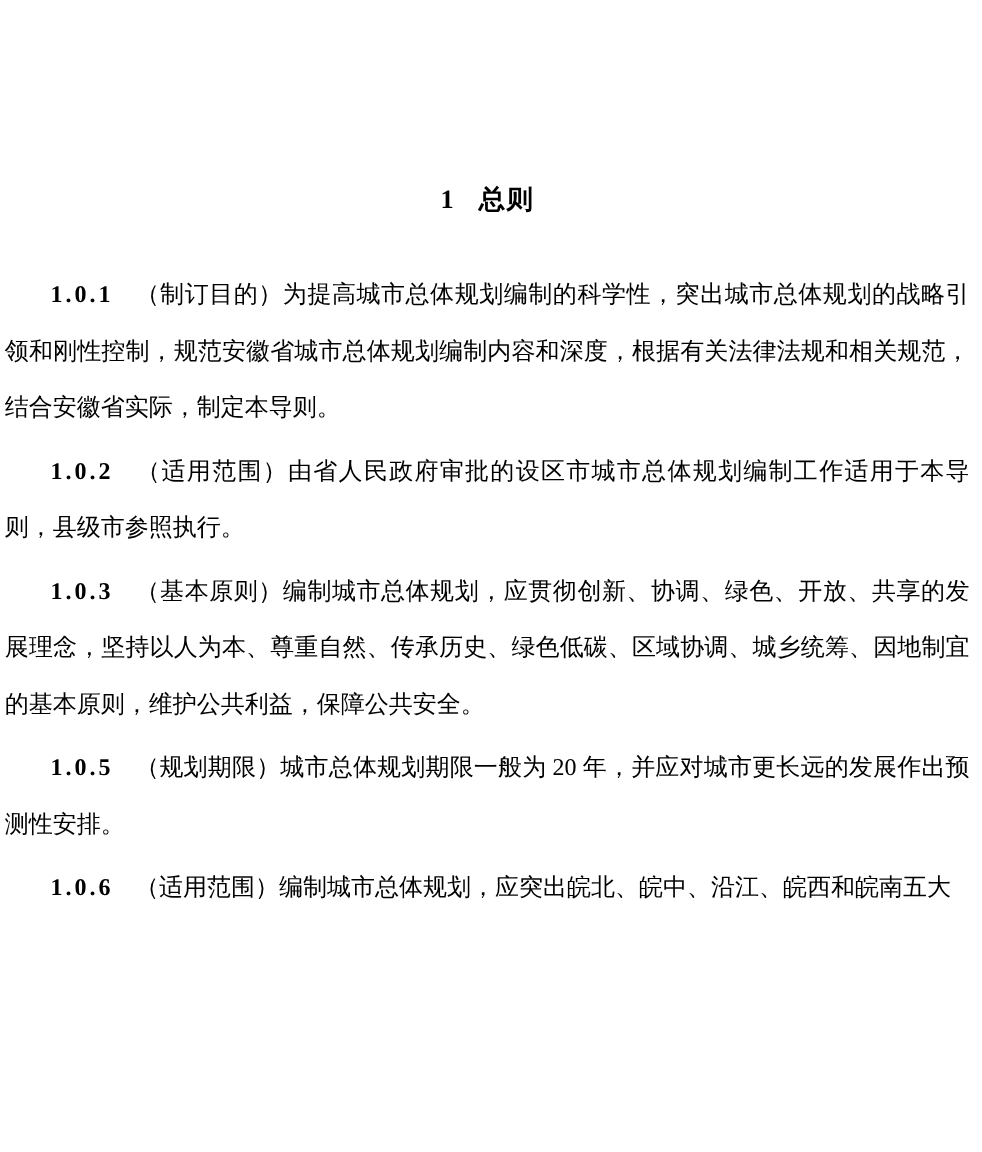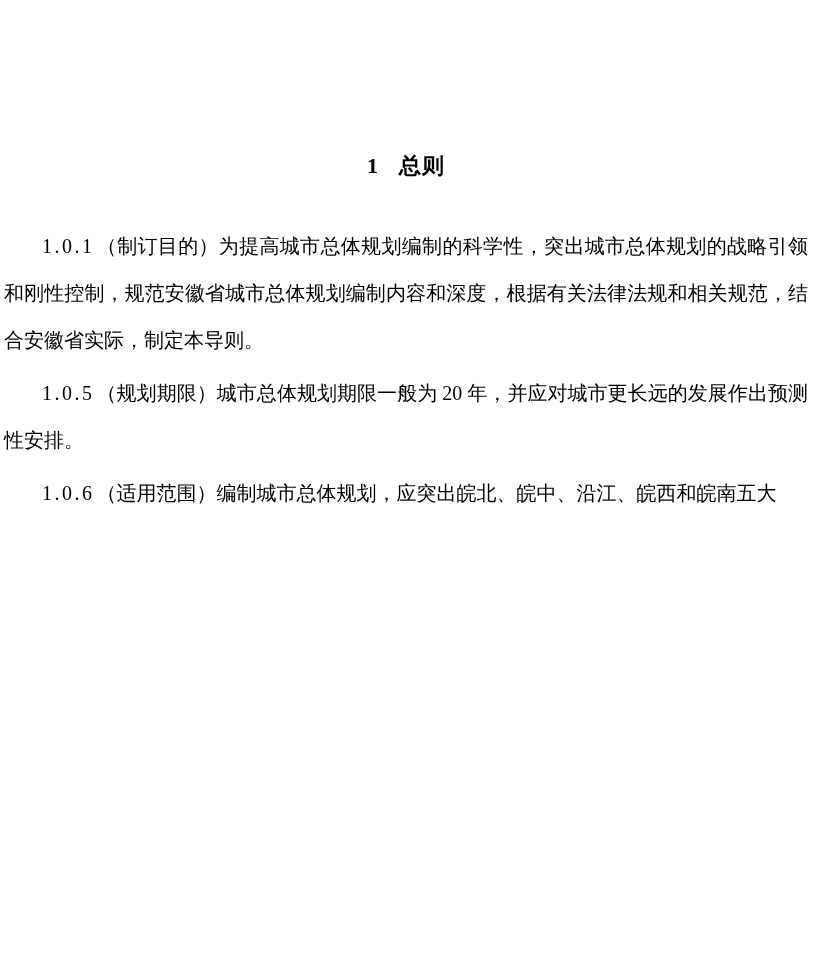--- a/index.html
+++ b/index.html
@@ -33,39 +33,45 @@
     margin-right: 20px;
   }
   p.clause {
     font-size: 20px;
     line-height: 47px;
     text-align: justify;
     text-indent: 38px;
     margin: 0 0 6px 0;
   }
   .clause-num {
-    font-weight: normal;
+    font-weight: bold;
     letter-spacing: 2.5px;
-    margin-right: 2px;
+    margin-right: 18px;
   }
 </style>
 </head>
 <body>
 
 <div class="page">
 
   <h1 class="doc-title">
     <span class="title-num">1</span><span>总则</span>
   </h1>
 
   <p class="clause">
     <span class="clause-num">1.0.1</span><span>（制订目的）为提高城市总体规划编制的科学性，突出城市总体规划的战略引领和刚性控制，规范安徽省城市总体规划编制内容和深度，根据有关法律法规和相关规范，结合安徽省实际，制定本导则。</span>
   </p>
 
+  <p class="clause">
+    <span class="clause-num">1.0.2</span><span>（适用范围）由省人民政府审批的设区市城市总体规划编制工作适用于本导则，县级市参照执行。</span>
+  </p>
 
+  <p class="clause">
+    <span class="clause-num">1.0.3</span><span>（基本原则）编制城市总体规划，应贯彻创新、协调、绿色、开放、共享的发展理念，坚持以人为本、尊重自然、传承历史、绿色低碳、区域协调、城乡统筹、因地制宜的基本原则，维护公共利益，保障公共安全。</span>
+  </p>
 
 
   <p class="clause">
     <span class="clause-num">1.0.5</span><span>（规划期限）城市总体规划期限一般为 20 年，并应对城市更长远的发展作出预测性安排。</span>
   </p>
 
   <p class="clause">
     <span class="clause-num">1.0.6</span><span>（适用范围）编制城市总体规划，应突出皖北、皖中、沿江、皖西和皖南五大</span>
   </p>
 

